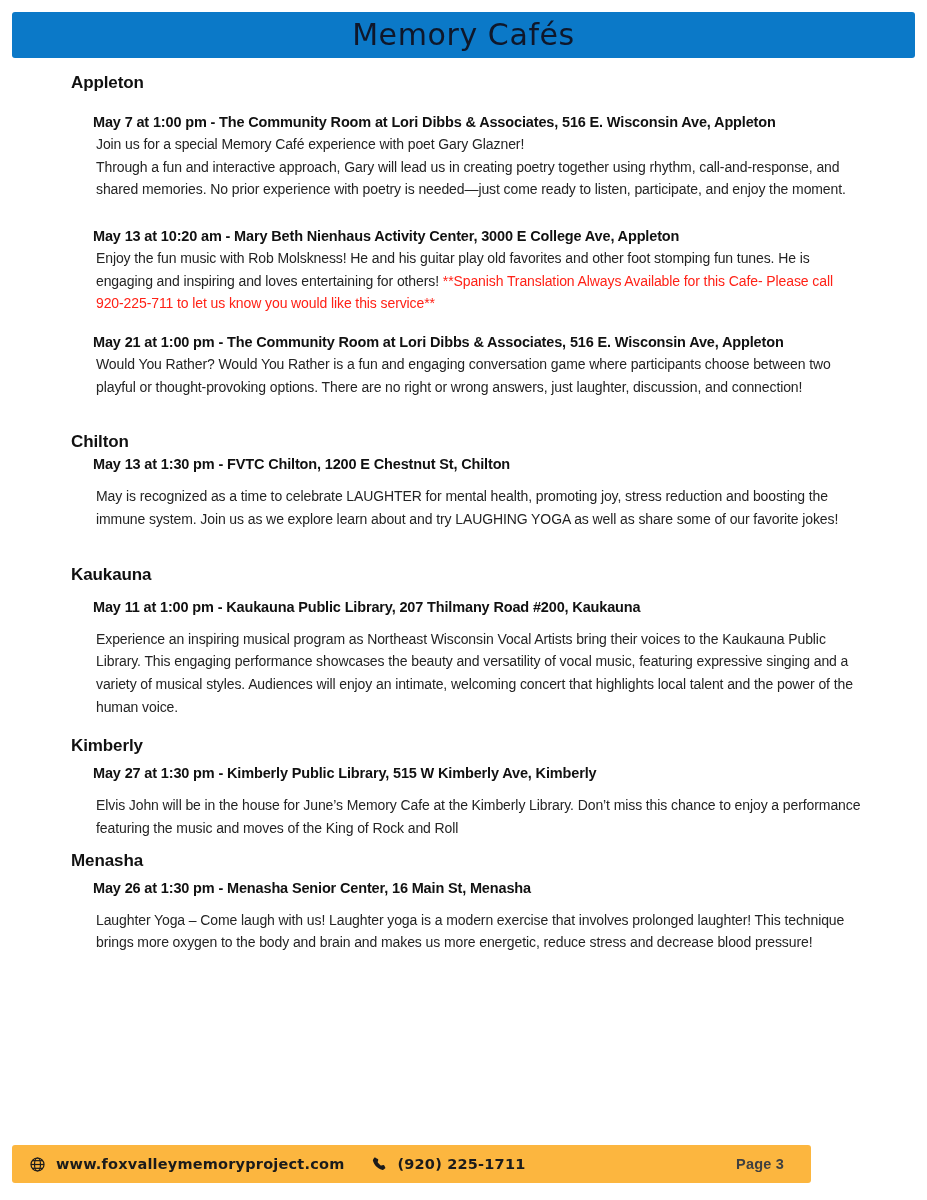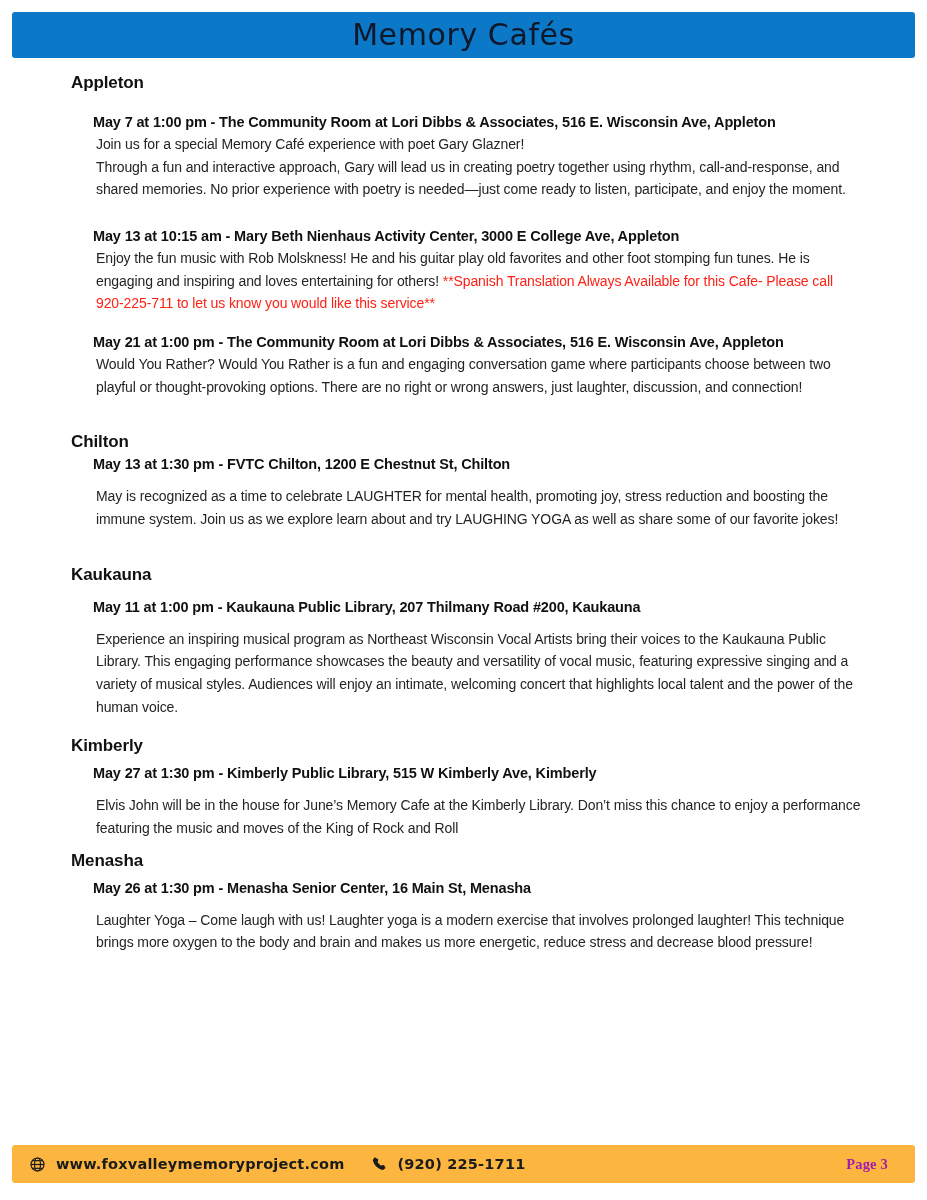--- a/index.html
+++ b/index.html
@@ -93,21 +93,21 @@
   .gap-sm { height: 10px; }
   .gap-md { height: 17px; }
   .gap-lg { height: 25px; }
   .gap-xl { height: 33px; }
 
   
   .footer-bar {
     position: absolute;
     left: 12px;
     bottom: 17px;
-    width: 903px;
+    width: 799px;
     height: 38px;
     background: #fcb63f;
     border-radius: 3px;
     display: flex;
     align-items: center;
     box-sizing: border-box;
     padding: 0 15px 0 16px;
   }
   .footer-left {
     display: flex;
@@ -130,23 +130,23 @@
     font-family: "DejaVu Sans", sans-serif;
     white-space: nowrap;
   }
   .footer-url { margin-left: 10px; }
   .footer-phone-icon { margin-left: 26px; }
   .footer-phone { margin-left: 9px; }
   .footer-spacer { flex: 1 1 auto; }
   .footer-page {
     font-size: 14.5px;
     font-weight: 600;
-    color: #a21caf;
+    color: #404040;
     letter-spacing: 0.2px;
-    font-family: Liberation Serif, serif;
+    font-family: Liberation Sans, sans-serif;
     white-space: nowrap;
     padding-right: 12px;
   }
 </style>
 </head>
 <body>
 
 <div class="header-banner">
   <div class="header-title">Memory Cafés</div>
 </div>
@@ -158,21 +158,21 @@
     <div class="gap-md"></div>
 
     <div class="event">
       <div class="event-title">May 7 at 1:00 pm - The Community Room at Lori Dibbs &amp; Associates, 516 E. Wisconsin Ave, Appleton</div>
       <div class="event-desc">Join us for a special Memory Café experience with poet Gary Glazner!</div>
       <div class="event-desc">Through a fun and interactive approach, Gary will lead us in creating poetry together using rhythm, call-and-response, and shared memories. No prior experience with poetry is needed—just come ready to listen, participate, and enjoy the moment.</div>
     </div>
     <div class="gap-lg"></div>
 
     <div class="event">
-      <div class="event-title">May 13 at 10:15 am - Mary Beth Nienhaus Activity Center, 3000 E College Ave, Appleton</div>
+      <div class="event-title">May 13 at 10:20 am - Mary Beth Nienhaus Activity Center, 3000 E College Ave, Appleton</div>
       <div class="event-desc"><span>Enjoy the fun music with Rob Molskness! He and his guitar play old favorites and other foot stomping fun tunes. He is engaging and inspiring and loves entertaining for others! </span><span class="hl-red">**Spanish Translation Always Available for this Cafe- Please call 920-225-711 to let us know you would like this service**</span></div>
     </div>
     <div class="gap-md"></div>
 
     <div class="event">
       <div class="event-title">May 21 at 1:00 pm - The Community Room at Lori Dibbs &amp; Associates, 516 E. Wisconsin Ave, Appleton</div>
       <div class="event-desc">Would You Rather? Would You Rather is a fun and engaging conversation game where participants choose between two playful or thought-provoking options. There are no right or wrong answers, just laughter, discussion, and connection!</div>
     </div>
   </div>
 

